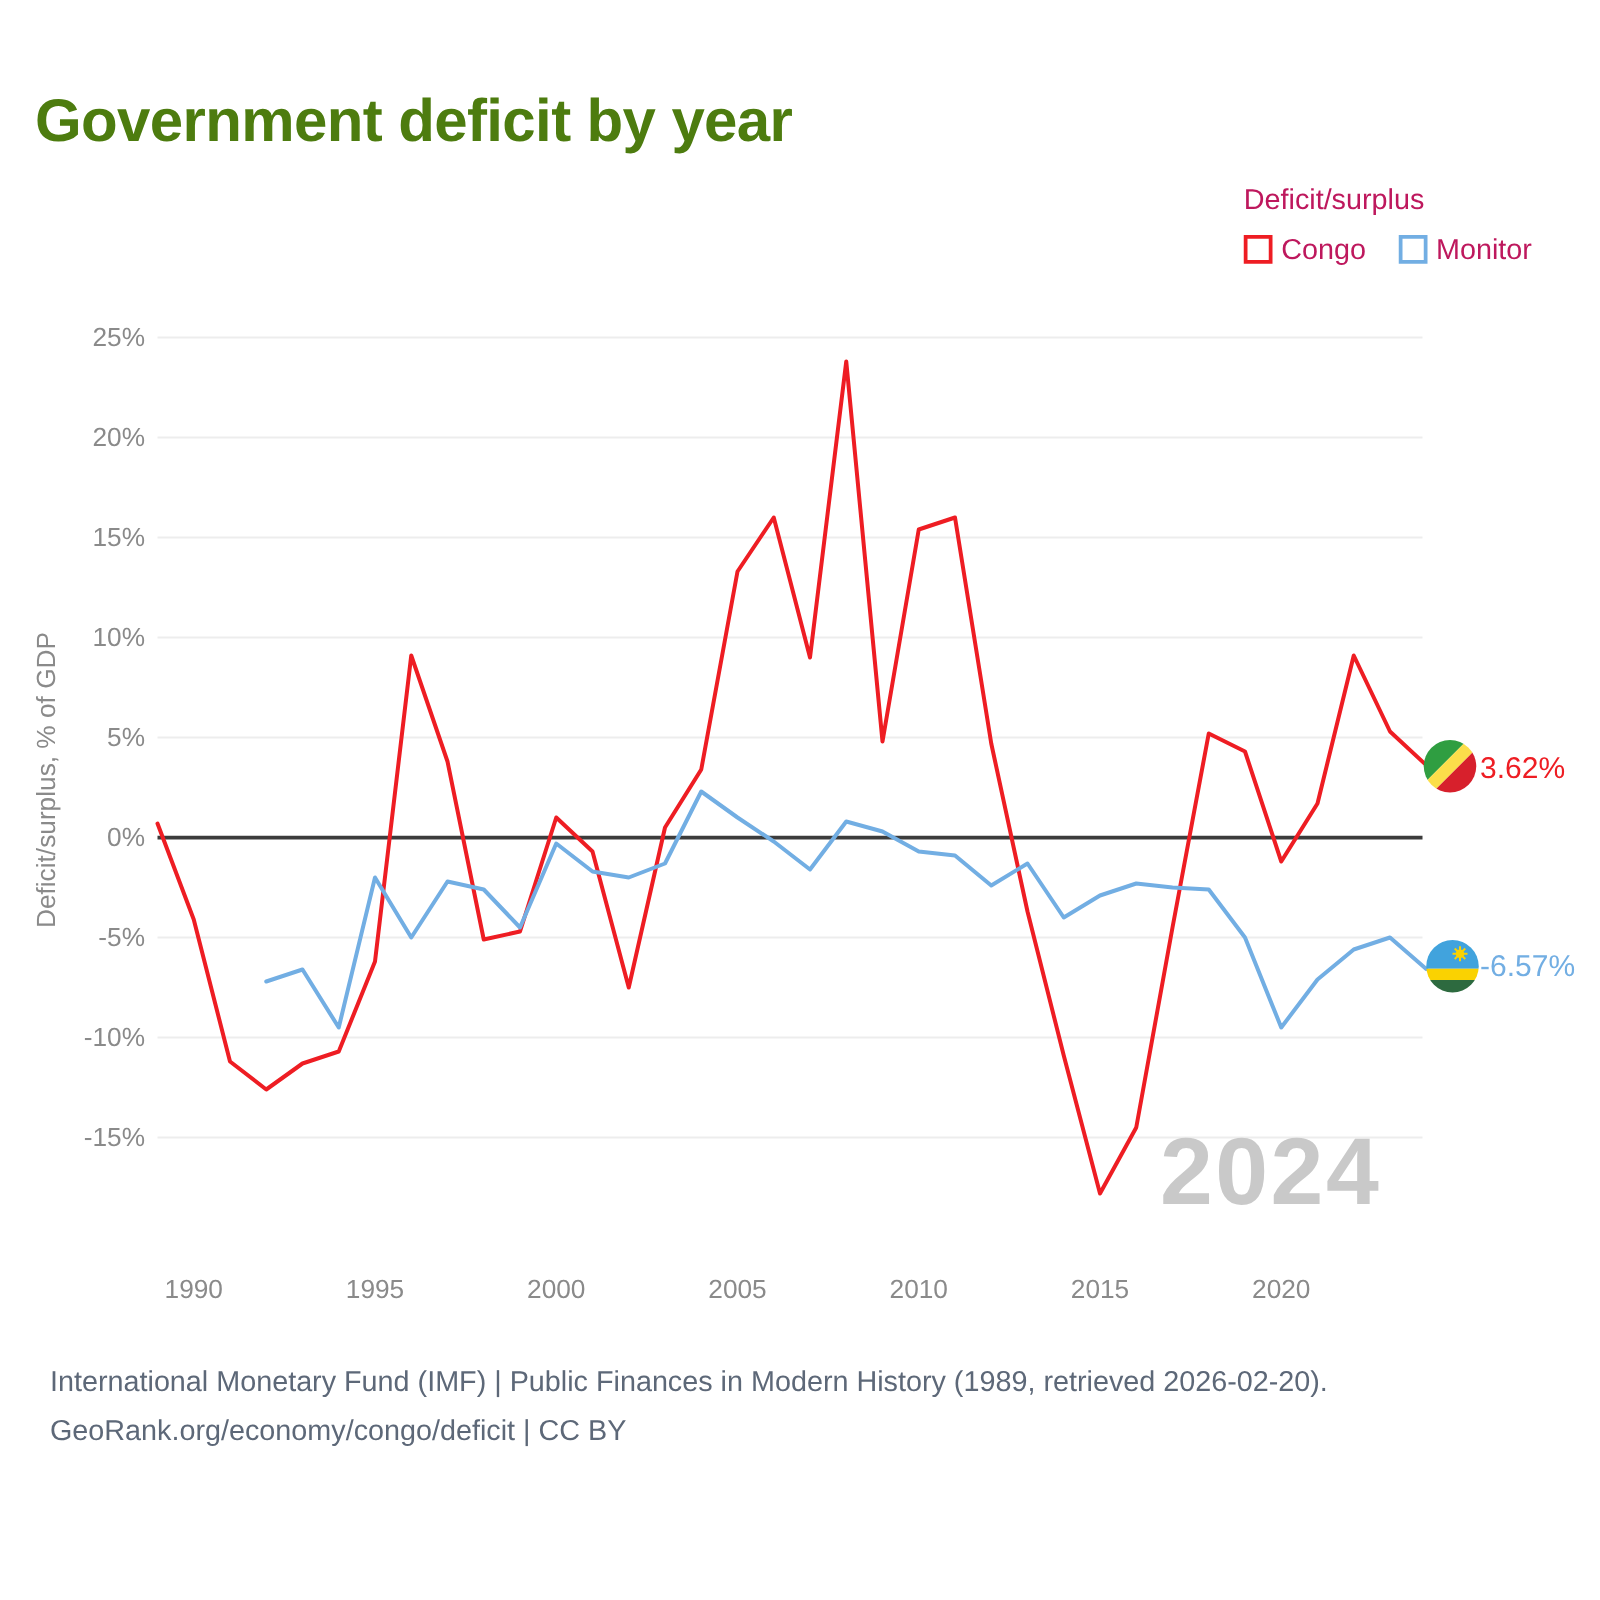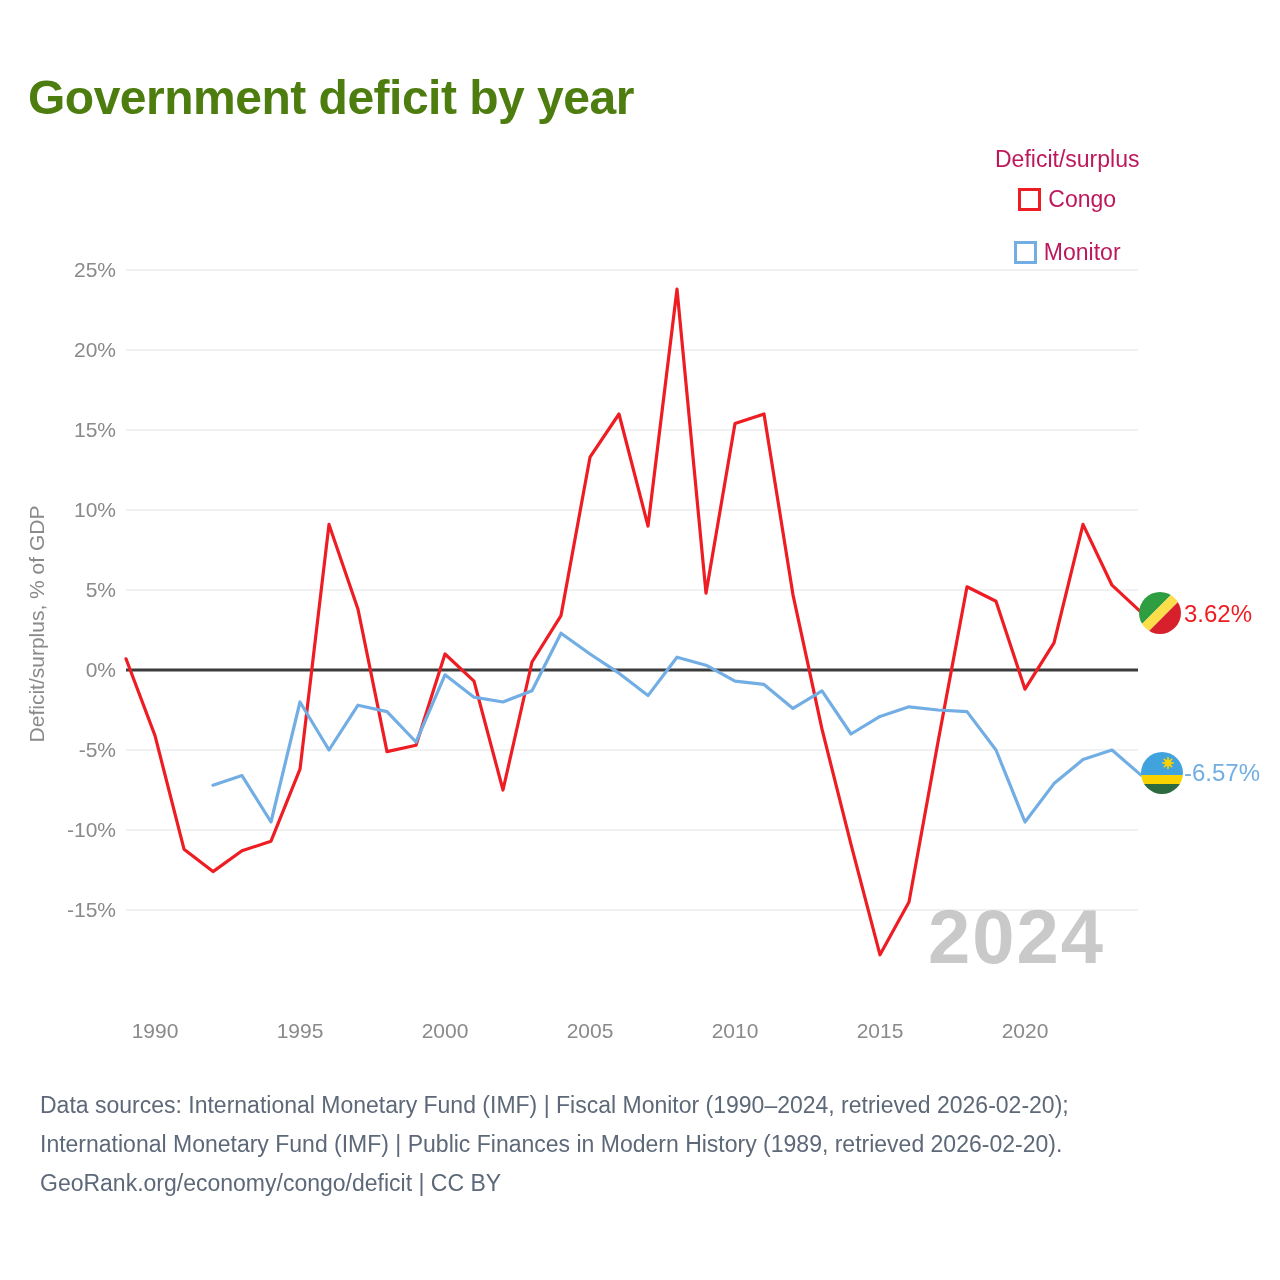--- a/index.html
+++ b/index.html
@@ -8,21 +8,21 @@
     font-family:"Liberation Sans", sans-serif;overflow:hidden;
   }
   .chart-title{
     position:absolute;left:28px;top:70px;
     font-size:48px;font-weight:700;color:#4d7c0f;letter-spacing:-0.5px;
   }
   .legend{
     position:absolute;left:995px;top:146px;color:#be185d;font-size:23px;
   }
   .legend-title{margin-bottom:13px;}
-  .legend-items{display:flex;align-items:center;gap:26px;flex-direction:column;}
+  .legend-items{display:flex;align-items:center;gap:26px;}
   .legend-item{display:flex;align-items:center;gap:7px;cursor:pointer;}
   .swatch{width:23px;height:23px;border:3px solid #000;box-sizing:border-box;background:#fff;}
   svg#chart{position:absolute;left:0;top:0;}
   svg text{font-family:"Liberation Sans", sans-serif;}
   .footer{
     position:absolute;left:40px;top:1086px;
     font-size:23px;line-height:39px;color:#5d6878;
   }
 </style>
 </head>
@@ -115,16 +115,15 @@
           <line x1="1.8" y1="-5.8" x2="10.2" y2="-14.2"></line>
         </g>
         <circle cx="6" cy="-10" r="3.4" fill="#fad201"></circle>
       </g>
     </g>
     <text x="1184" y="781" font-size="24" fill="#72aee3">-6.57%</text>
   </g>
 </svg>
 
 <div class="footer">
-  <div>Data sources: International Monetary Fund (IMF) | Fiscal Monitor (1990–2024, retrieved 2026-02-20);</div>
   <div>International Monetary Fund (IMF) | Public Finances in Modern History (1989, retrieved 2026-02-20).</div>
   <div>GeoRank.org/economy/congo/deficit | CC BY</div>
 </div>
 
 </body></html>

